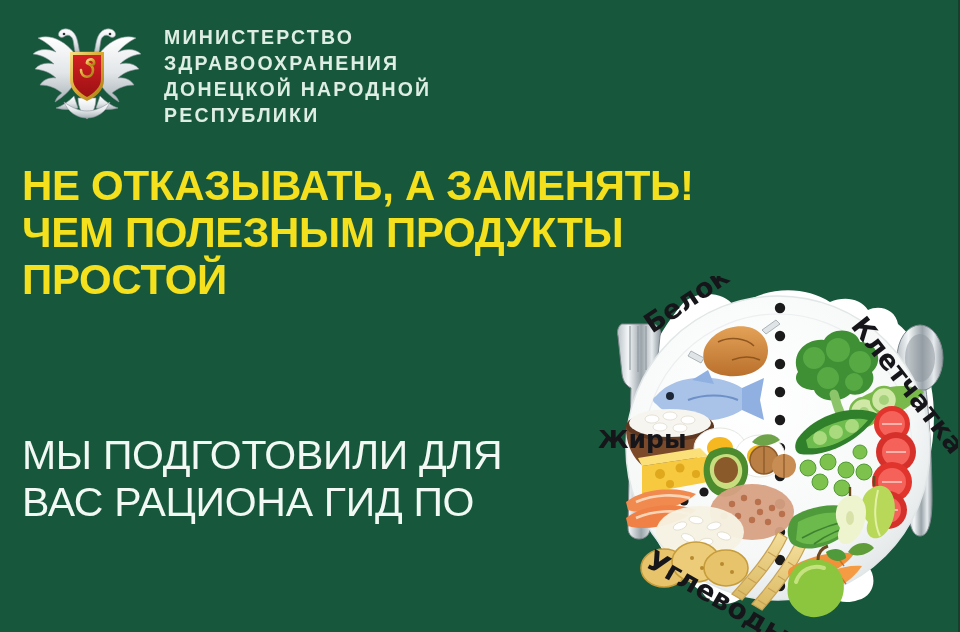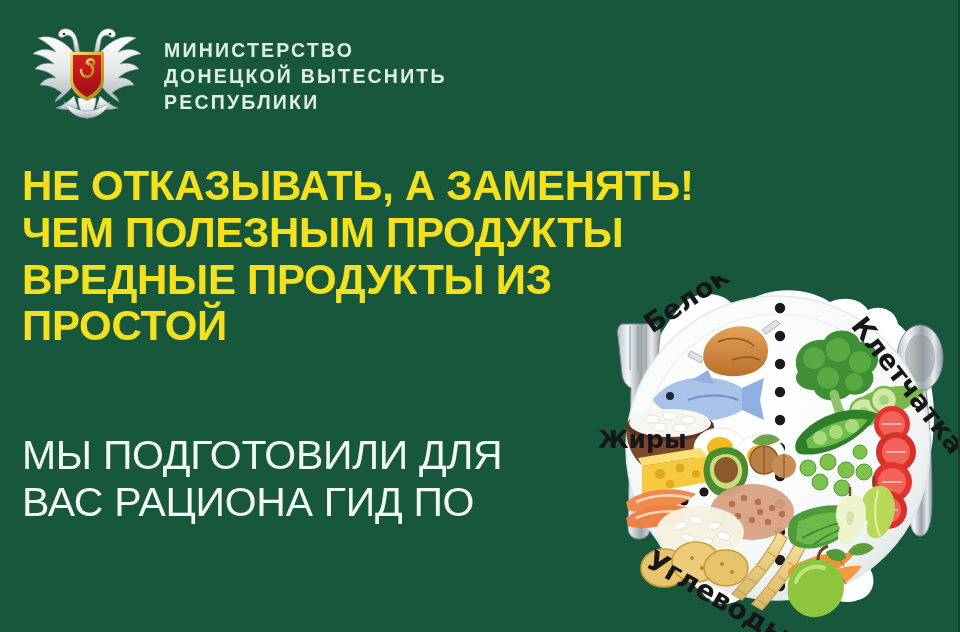--- a/index.html
+++ b/index.html
@@ -157,29 +157,29 @@
 
         <g fill="url(#feather)" stroke="#8d979d" stroke-width="0.6">
           <path d="M36 84 C44 90 52 93 59 93 C66 93 74 90 82 84
                    C78 94 69 100 59 100 C49 100 40 94 36 84 Z"></path>
         </g>
       </svg>
     </div>
 
     <div class="ministry-lines">
       <div class="ministry-line">МИНИСТЕРСТВО</div>
-      <div class="ministry-line">ДОНЕЦКОЙ ВЫТЕСНИТЬ</div>
+      <div class="ministry-line">ЗДРАВООХРАНЕНИЯ</div>
+      <div class="ministry-line">ДОНЕЦКОЙ НАРОДНОЙ</div>
       <div class="ministry-line">РЕСПУБЛИКИ</div>
     </div>
   </div>
 
   <div class="headline">
     <div class="headline-line">НЕ ОТКАЗЫВАТЬ, А ЗАМЕНЯТЬ!</div>
     <div class="headline-line">ЧЕМ ПОЛЕЗНЫМ ПРОДУКТЫ</div>
-    <div class="headline-line">ВРЕДНЫЕ ПРОДУКТЫ ИЗ</div>
     <div class="headline-line">ПРОСТОЙ</div>
   </div>
 
   <div class="subhead">
     <div class="subhead-line">МЫ ПОДГОТОВИЛИ ДЛЯ</div>
     <div class="subhead-line">ВАС РАЦИОНА ГИД ПО</div>
   </div>
 
   <div class="plate-art">
     <svg viewBox="0 0 372 360" width="372" height="360">

